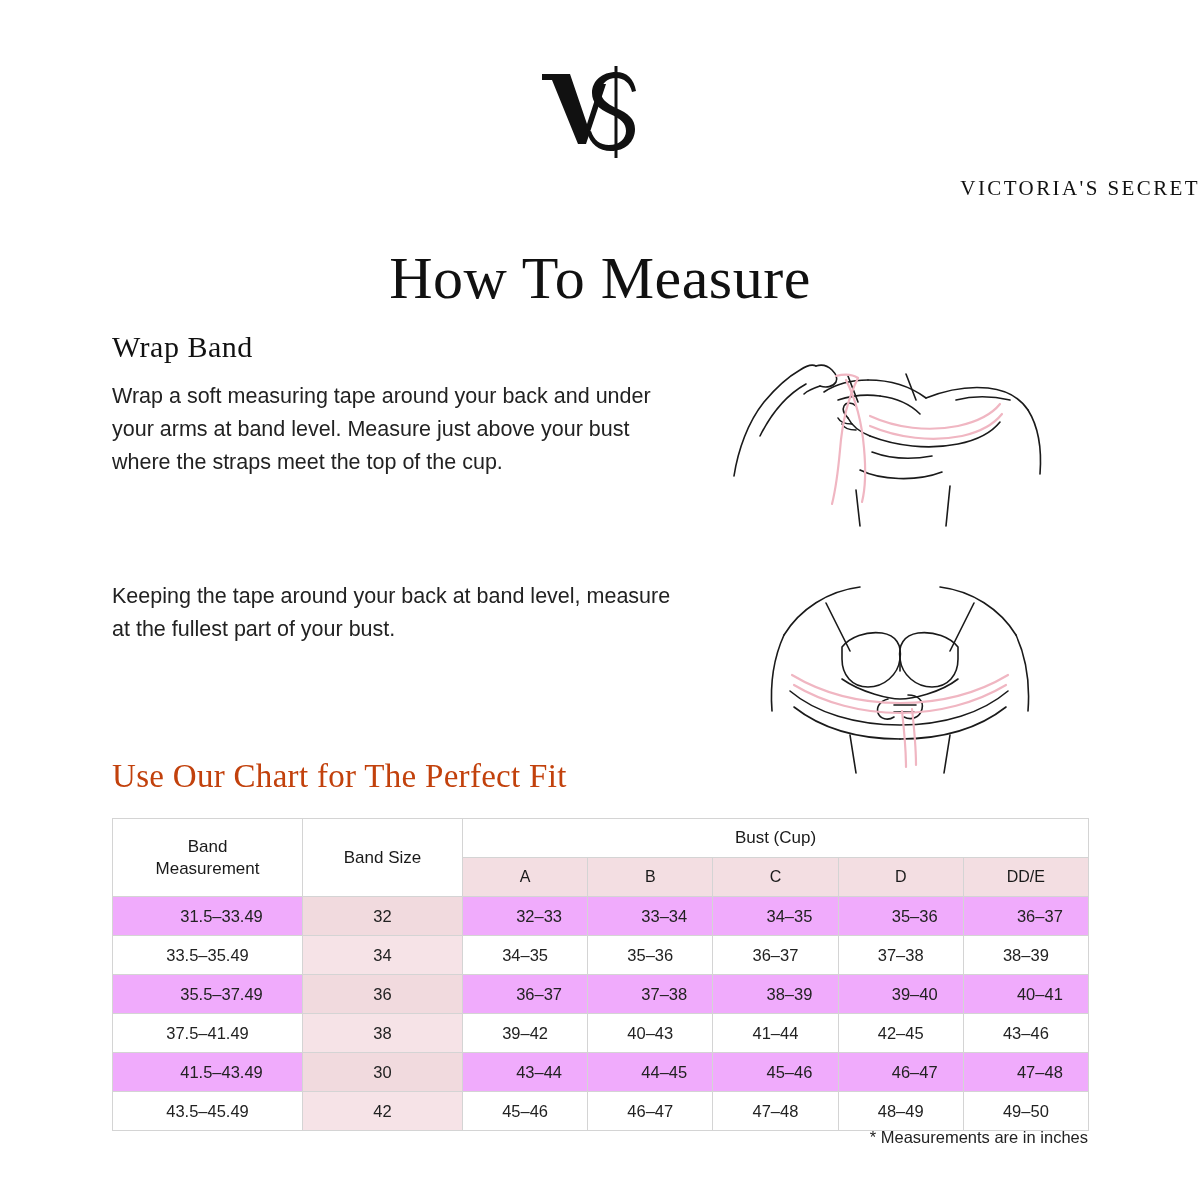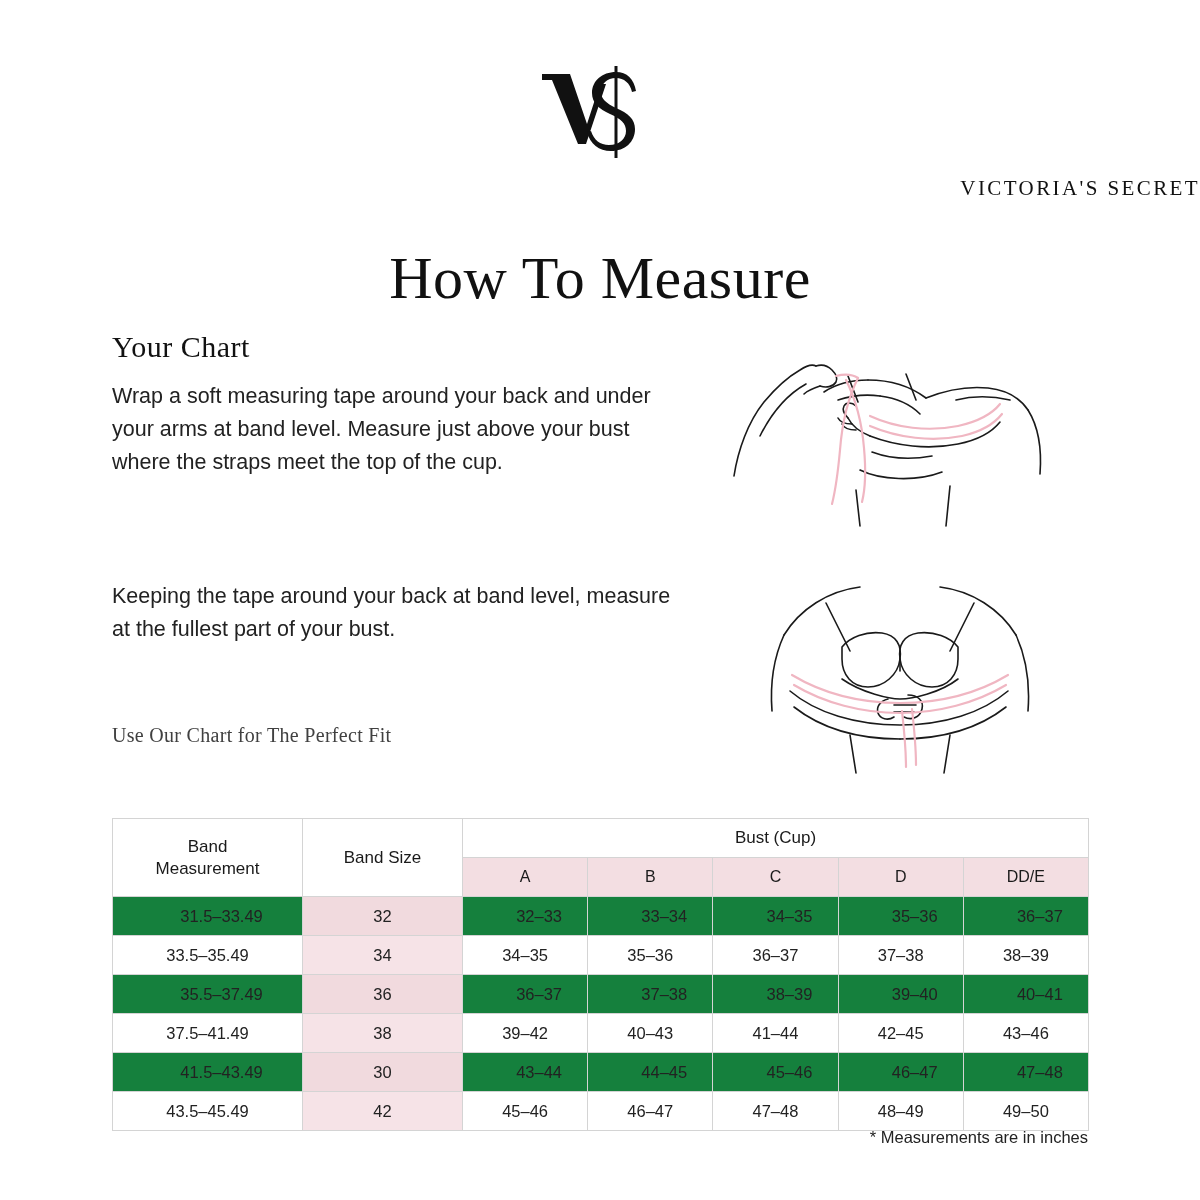--- a/index.html
+++ b/index.html
@@ -102,26 +102,26 @@
     position: absolute;
     top: 575px;
     left: 730px;
     width: 340px;
     height: 200px;
   }
 
   
   .chart-heading {
     position: absolute;
-    top: 724px;
+    top: 758px;
     left: 112px;
     font-family: "Liberation Serif", serif;
-    font-size: 20px;
+    font-size: 33px;
     font-weight: 400;
-    color: #404040;
+    color: #c2410c;
     letter-spacing: 0.3px;
   }
 
   table.size-chart {
     position: absolute;
     top: 818px;
     left: 112px;
     width: 976px;
     border-collapse: collapse;
     font-family: "Liberation Sans", sans-serif;
@@ -156,21 +156,21 @@
     background: #f3dee2;
     font-weight: bold;
     font-size: 16px;
     height: 36px;
     color: #1a1a1a;
   }
   .band-size-cell {
     background: #f6e3e7;
     font-weight: bold;
   }
-  .row-alt td.plain { background: #15803d; padding-left: 28px; }
+  .row-alt td.plain { background: #f0abfc; padding-left: 28px; }
   .row-alt td.band-size-cell { background: #f1dade; margin-top: 36px; }
 
   .footnote {
     position: absolute;
     top: 1128px;
     left: 0;
     width: 1088px;
     text-align: right;
     font-family: "Liberation Sans", sans-serif;
     font-size: 16.5px;
@@ -187,21 +187,21 @@
       <path d="M12 12 L40 12 L57 62 L70 22 L76 22 L56 82 L48 82 L22 18 L12 18 Z" fill="#111"></path>
       <path d="M86 10 C72 10 62 19 62 31 C62 41 69 47 80 52 C91 57 96 61 96 69 C96 77 89 83 79 83 C70 83 64 78 61 69 L57 70 C60 82 69 89 81 89 C95 89 105 80 105 67 C105 57 98 51 86 46 C76 41 71 37 71 30 C71 22 77 16 86 16 C94 16 100 21 102 30 L106 29 C104 17 97 10 86 10 Z" fill="#111"></path>
       <path d="M86 4 L86 96" stroke="#111" stroke-width="3" fill="none"></path>
     </svg>
     <div class="logo-word">VICTORIA'S SECRET</div>
   </div>
 
   <div class="main-title">How To Measure</div>
 
   <div class="section-band">
-    <h2 class="section-heading">Your Chart</h2>
+    <h2 class="section-heading">Wrap Band</h2>
     <p class="section-body">Wrap a soft measuring tape around your back and under your arms at band level.  Measure just above your bust where the straps meet the top of the cup.</p>
   </div>
 
   <svg class="illu-band" viewBox="0 0 380 190">
     <g fill="none" stroke="#1a1a1a" stroke-width="1.6" stroke-linecap="round" stroke-linejoin="round">
 
       <path d="M14 136 C18 110 28 82 44 62 C54 50 66 38 80 30 C86 26 92 24 96 26"></path>
       <path d="M96 26 C102 24 108 26 112 30 C116 34 118 38 116 42 C113 47 106 48 100 46"></path>
       <path d="M100 46 C94 48 88 50 84 54"></path>
       <path d="M40 96 C52 72 68 54 86 44"></path>

